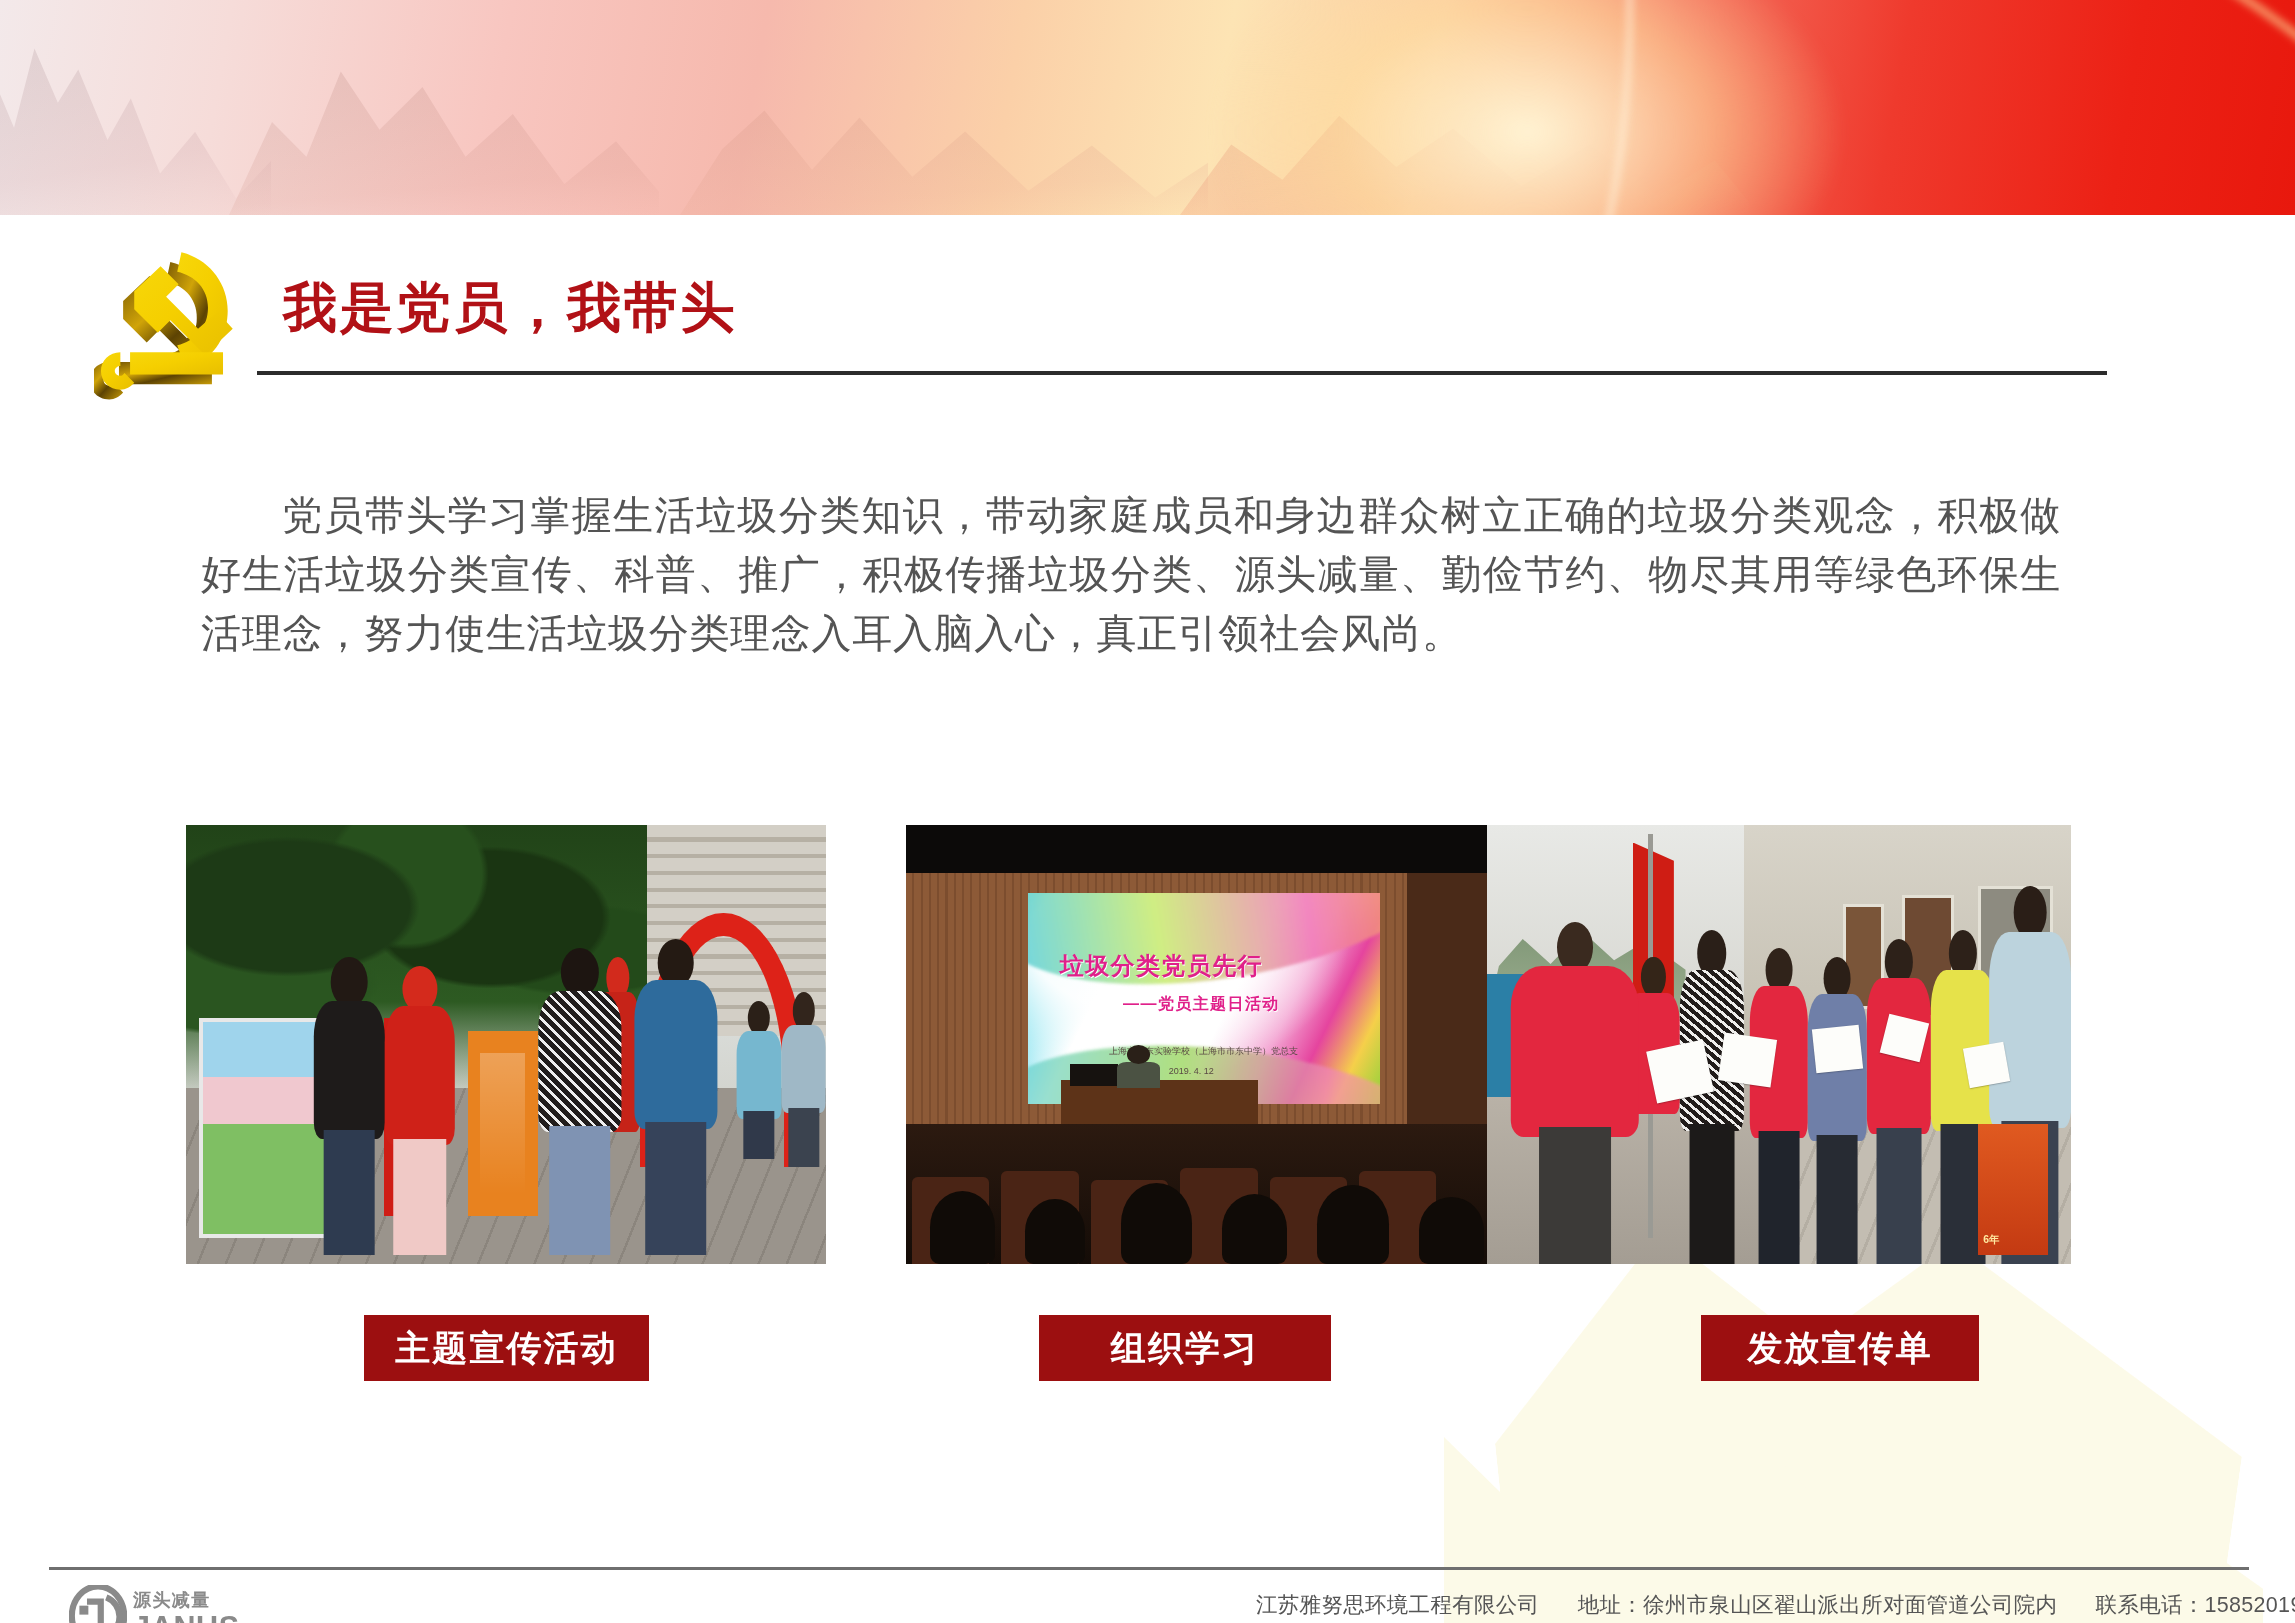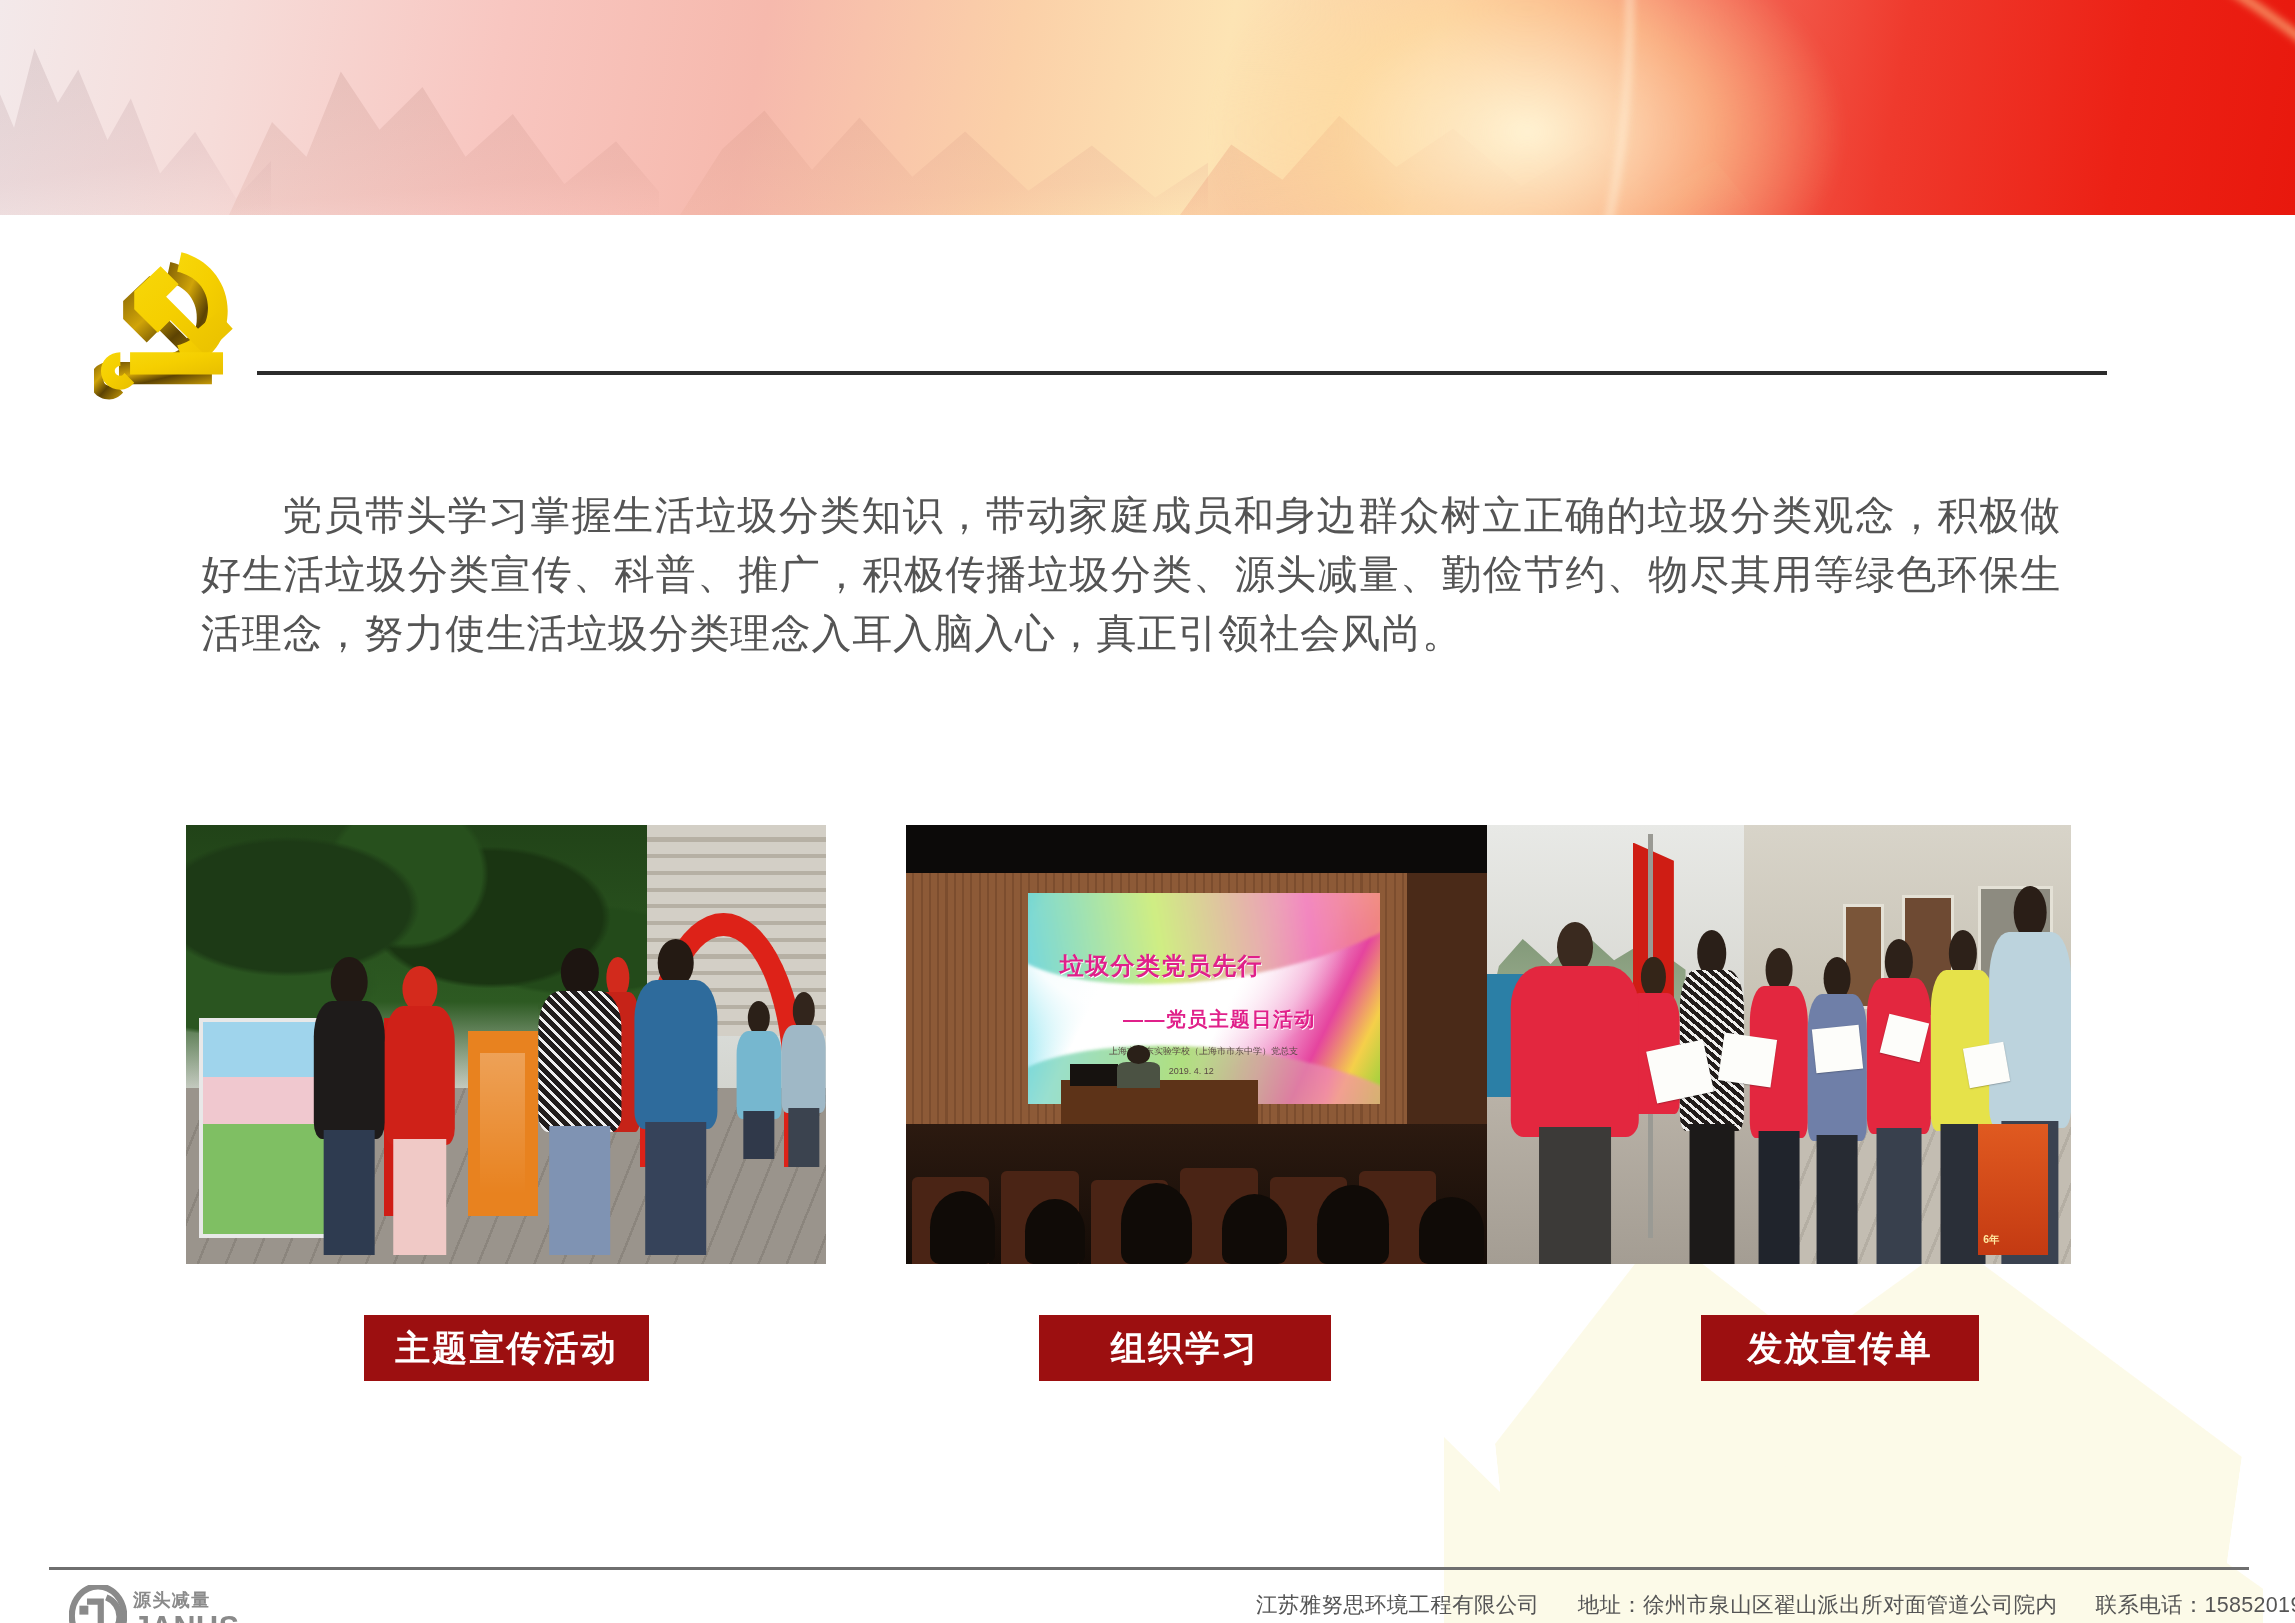--- a/index.html
+++ b/index.html
@@ -169,22 +169,22 @@
       linear-gradient(116deg,#2fc4e8 0%,#58d8ea 10%,#ffffff 26%,#ffffff 56%,#f3a4d2 70%,#e5449e 80%,#f5cf4a 90%,#8ed23a 100%);
     overflow:hidden;}
   .ph2-swoosh{position:absolute;left:-10%;top:-40%;width:130%;height:80%;border-radius:50%;
     background:linear-gradient(90deg,#38c6e6,#c0e85a 35%,#f06ab0 68%,#f7d43c);opacity:.75;
     transform:rotate(-9deg);filter:blur(1.4px);}
   .ph2-swoosh2{position:absolute;left:-10%;bottom:-46%;width:130%;height:72%;border-radius:50%;
     background:linear-gradient(90deg,#61d2e8,#8fd24a 40%,#f084bd 72%,#f6cf44);opacity:.7;
     transform:rotate(6deg);filter:blur(1.4px);}
   .ph2-t1{position:absolute;left:9%;top:27%;font-size:24px;font-weight:bold;color:#e0208a;
     letter-spacing:1.4px;white-space:nowrap;text-shadow:0.7px 0.7px 0 #fff;}
-  .ph2-t2{position:absolute;left:27%;top:48%;font-size:20px;font-weight:bold;color:#e0208a;
-    letter-spacing:1.4px;white-space:nowrap;text-shadow:0.7px 0.7px 0 #fff;margin-top:12px;}
+  .ph2-t2{position:absolute;left:27%;top:48%;font-size:16px;font-weight:bold;color:#e0208a;
+    letter-spacing:1.4px;white-space:nowrap;text-shadow:0.7px 0.7px 0 #fff;}
   .ph2-t3{position:absolute;left:23%;top:72%;font-size:9px;color:#5a4a44;white-space:nowrap;}
   .ph2-t4{position:absolute;left:40%;top:82%;font-size:9px;color:#5a4a44;white-space:nowrap;}
   .ph2-podium{position:absolute;left:26%;top:58%;width:33%;height:10%;background:#5d3318;}
   .ph2-laptop{position:absolute;left:27.5%;top:54.5%;width:8%;height:5%;background:#16120f;}
   .ph2-spk-h{position:absolute;left:37%;top:50%;width:4%;height:4.4%;background:#2a2018;border-radius:50%;}
   .ph2-spk-b{position:absolute;left:35.4%;top:54%;width:7.2%;height:6%;background:#4b5243;border-radius:22% 22% 0 0;}
   .ph2-stage{position:absolute;left:0;top:68%;width:100%;height:7%;background:#3a2113;}
   .ph2-seats{position:absolute;left:0;bottom:0;width:100%;height:32%;
     background:linear-gradient(180deg,#2c1a10 0%,#140c07 100%);}
   .seat{position:absolute;bottom:0;background:#4a2415;border-radius:5.6px 5.6px 0 0;}
@@ -328,20 +328,21 @@
                  C146 134 162 114 164 92 C167 62 148 40 120 34 Z"></path>
         <path d="M58 62 L96 26 L122 52 L104 70 L150 116 L178 92 L200 116 L160 154
                  L110 104 L92 122 L58 88 Z"></path>
         <path d="M38 150 C22 150 10 162 10 177 C10 192 22 204 38 204 C46 204 53 200 58 194
                  L44 180 C42 183 40 184 38 184 C34 184 30 181 30 177 C30 173 34 170 38 170 Z"></path>
         <path d="M52 150 L186 150 L186 182 L52 182 Z"></path>
       </g>
     </svg>
   </div>
 
+  <div class="title-cn">我是党员，我带头</div>
   <div class="hr-top"></div>
 
   <div class="para">党员带头学习掌握生活垃圾分类知识，带动家庭成员和身边群众树立正确的垃圾分类观念，积极做好生活垃圾分类宣传、科普、推广，积极传播垃圾分类、源头减量、勤俭节约、物尽其用等绿色环保生活理念，努力使生活垃圾分类理念入耳入脑入心，真正引领社会风尚。</div>
 
   <div class="photo p1">
     <div class="ph1-sky"></div>
     <div class="ph1-bldg"></div>
     <div class="ph1-trees"></div>
     <div class="ph1-ground"></div>
     <div class="ph1-arch"></div>

